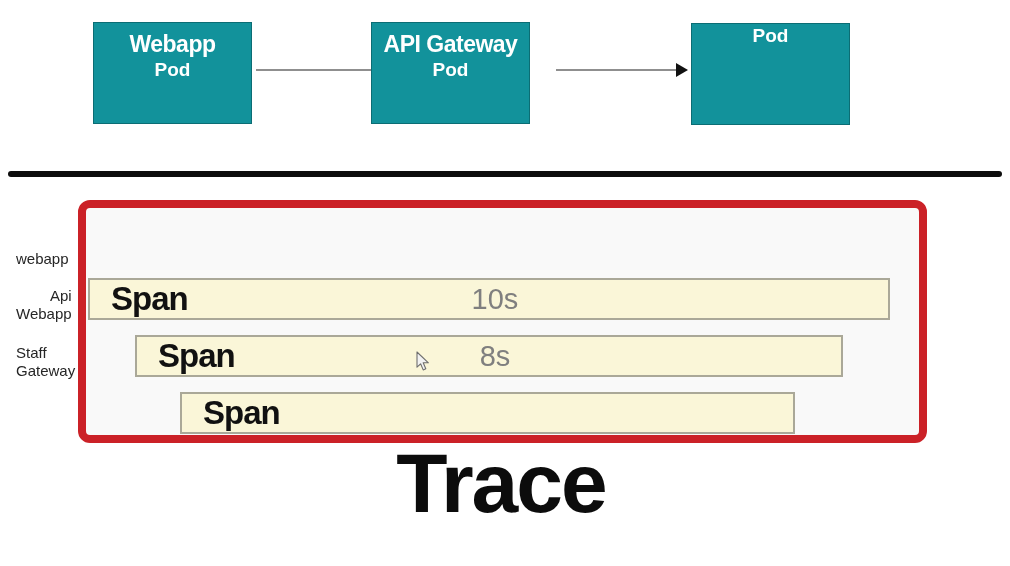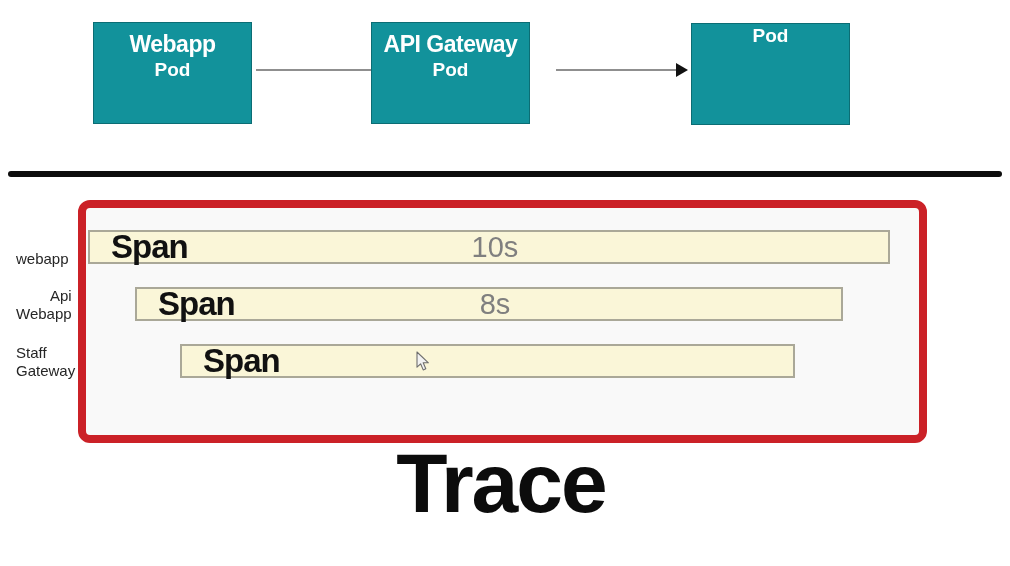--- a/index.html
+++ b/index.html
@@ -81,24 +81,25 @@
     line-height: 18px;
   }
   .svc-label span { display: block; }
   .svc-1 { top: 250px; }
   .svc-2 { top: 287px; text-align: right; }
   .svc-3 { top: 344px; }
 
   
   .span-bar {
     position: absolute;
-    height: 34px;
+    height: 42px;
     box-sizing: border-box;
     background: var(--span-fill, #faf6d8);
     border: 2px solid #aaa898;
+    margin-top: 48px;
   }
   .bar-1 { left: 88px;  top: 230px; width: 802px; }
   .bar-2 { left: 135px; top: 287px; width: 708px; }
   .bar-3 { left: 180px; top: 344px; width: 615px; }
   .span-name {
     position: absolute;
     left: 21px; top: 50%;
     transform: translateY(-50%);
     font-size: 33px;
     font-weight: bold;

